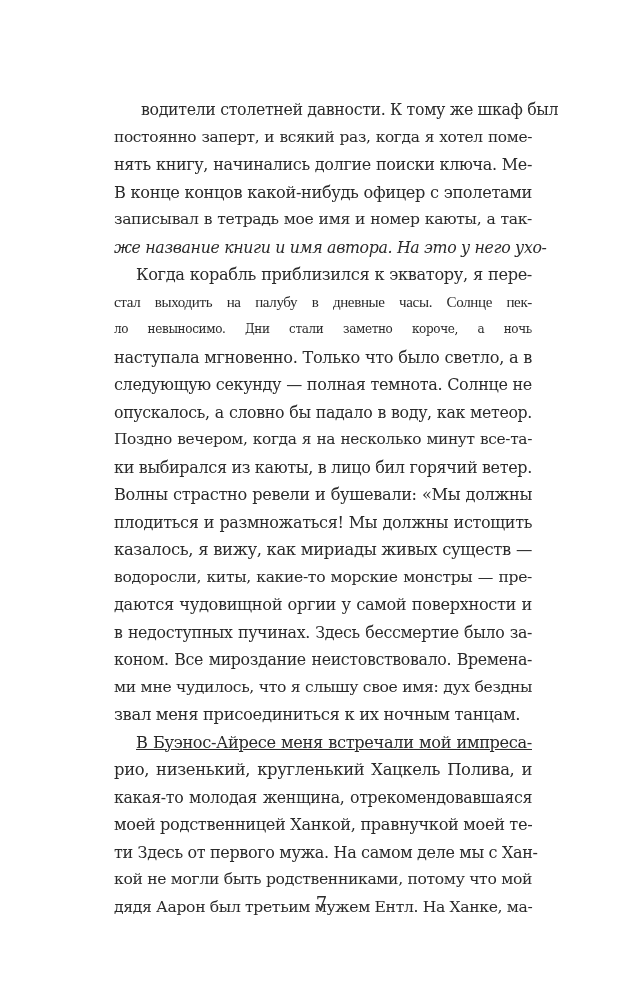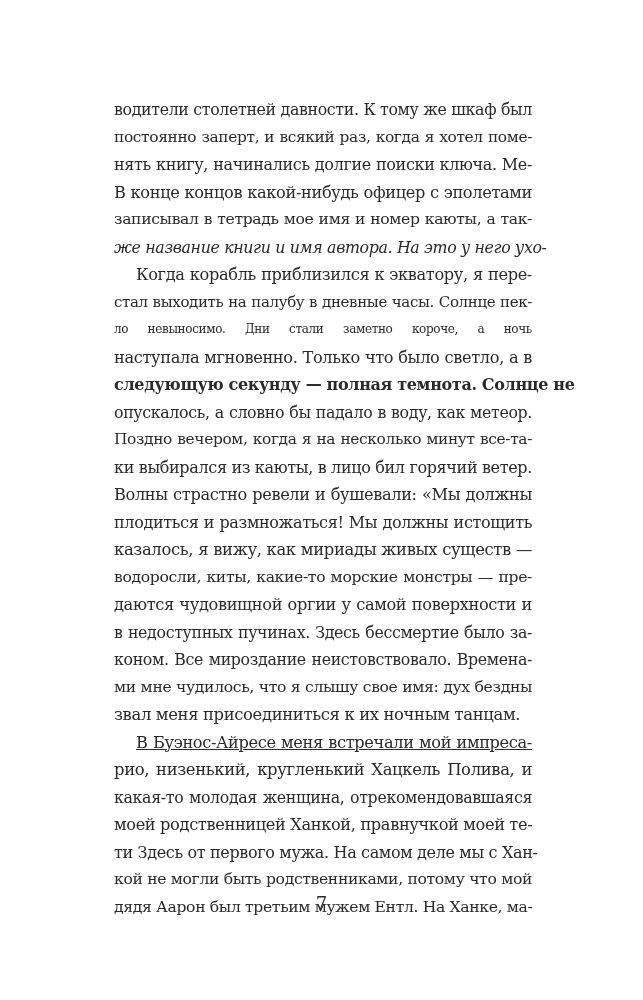--- a/index.html
+++ b/index.html
@@ -53,31 +53,31 @@
       font-family: "DejaVu Serif", "Liberation Serif", serif;
       font-size: 18px;
       color: #2a2a2a;
     }
   </style>
 </head>
 <body>
 
 <div class="page">
   <div class="text-block" id="text-block">
-      <span class="line" style="font-size: 15.8px;">водители столетней давности. К тому же шкаф был</span>
+      <span class="line" style="font-size: 15.8px; margin-left: 27px;">водители столетней давности. К тому же шкаф был</span>
       <span class="line" style="font-size: 15.4px;">постоянно заперт, и всякий раз, когда я хотел поме-</span>
       <span class="line" style="font-size: 16px;">нять книгу, начинались долгие поиски ключа. Ме-</span>
       <span class="line" style="font-size: 16.2px;">В конце концов какой-нибудь офицер с эполетами</span>
       <span class="line" style="font-size: 15.6px;">записывал в тетрадь мое имя и номер каюты, а так-</span>
       <span class="line" style="font-size: 15.8px; font-style: italic;">же название книги и имя автора. На это у него ухо-</span>
       <span class="line indent" style="font-size: 16.2px;">Когда корабль приблизился к экватору, я пере-</span>
-      <span class="line" style="font-size: 15px;">стал выходить на палубу в дневные часы. Солнце пек-</span>
+      <span class="line" style="font-size: 15px; font-family: Liberation Serif, serif;">стал выходить на палубу в дневные часы. Солнце пек-</span>
       <span class="line" style="font-size: 12px;">ло невыносимо. Дни стали заметно короче, а ночь</span>
       <span class="line" style="font-size: 16.2px;">наступала мгновенно. Только что было светло, а в</span>
-      <span class="line" style="font-size: 16px; font-weight: bold;">следующую секунду — полная темнота. Солнце не</span>
+      <span class="line" style="font-size: 16px;">следующую секунду — полная темнота. Солнце не</span>
       <span class="line" style="font-size: 15.8px;">опускалось, а словно бы падало в воду, как метеор.</span>
       <span class="line" style="font-size: 15.4px;">Поздно вечером, когда я на несколько минут все-та-</span>
       <span class="line" style="font-size: 16px;">ки выбирался из каюты, в лицо бил горячий ветер.</span>
       <span class="line" style="font-size: 16.2px;">Волны страстно ревели и бушевали: «Мы должны</span>
       <span class="line" style="font-size: 16px;">плодиться и размножаться! Мы должны истощить</span>
       <span class="line">казалось, я вижу, как мириады живых существ —</span>
       <span class="line" style="font-size: 15.6px;">водоросли, киты, какие-то морские монстры — пре-</span>
       <span class="line" style="font-size: 16.2px;">даются чудовищной оргии у самой поверхности и</span>
       <span class="line" style="font-size: 15.8px;">в недоступных пучинах. Здесь бессмертие было за-</span>
       <span class="line" style="font-size: 15.8px;">коном. Все мироздание неистовствовало. Времена-</span>

